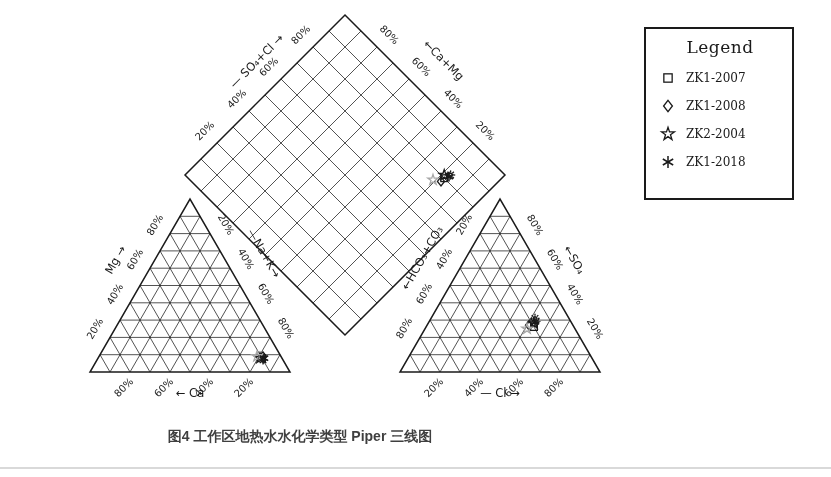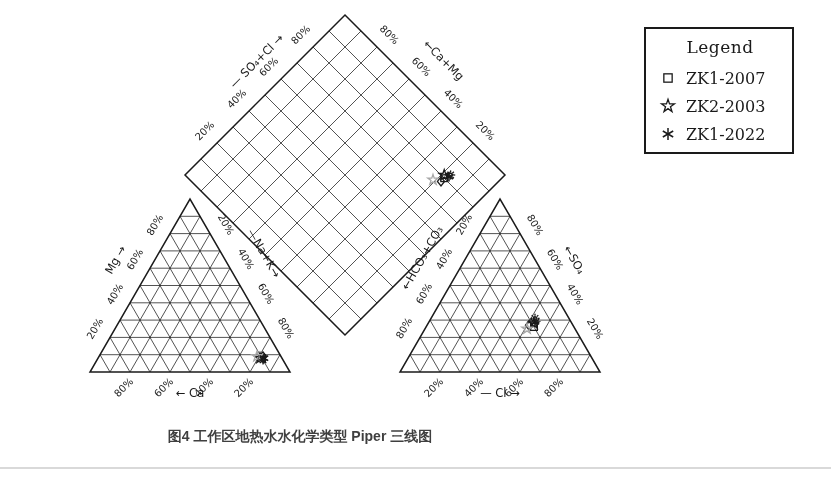--- a/index.html
+++ b/index.html
@@ -3,27 +3,27 @@
 <meta charset="utf-8">
 <style>
   html,body{margin:0;padding:0;background:#fff;}
   body{width:831px;height:477px;position:relative;overflow:hidden;
        font-family:"Liberation Sans",sans-serif;}
   #stage{position:absolute;left:0;top:0;width:831px;height:477px;}
   svg text{font-family:"DejaVu Sans",sans-serif;}
   .legend-box{
     position:absolute;left:644px;top:27px;width:150px;
     border:2px solid #1a1a1a;background:#fff;box-sizing:border-box;
-    padding:8px 10px 4px 12px;
+    padding:8px 10px 22px 12px;
     font-family:"DejaVu Serif",serif;color:#1a1a1a;
   }
   .legend-title{text-align:center;font-size:17px;margin:0 0 7px 0;letter-spacing:.5px;}
   .legend-row{display:flex;align-items:center;height:28px;}
   .legend-row svg{flex:0 0 20px;margin-right:8px;}
-  .legend-label{font-size:16px;white-space:nowrap;}
+  .legend-label{font-size:12px;white-space:nowrap;}
   .caption{
     position:absolute;left:40px;top:428px;width:520px;text-align:center;
     font-weight:bold;font-size:14px;color:#3f3f3f;
   }
   .bottom-divider{
     position:absolute;left:0;top:467px;width:831px;height:2px;background:#d9d9d9;
   }
 </style>
 </head>
 <body>
@@ -265,32 +265,40 @@
         <svg width="20" height="20" viewBox="0 0 20 20">
           <g transform="translate(10,10)" stroke="#1a1a1a" fill="none" stroke-width="1.3">
             <rect x="-4.16" y="-4.16" width="8.32" height="8.32"></rect>
           </g>
         </svg>
         <span class="legend-label">ZK1-2007</span>
       </div>
       <div class="legend-row">
         <svg width="20" height="20" viewBox="0 0 20 20">
           <g transform="translate(10,10)" stroke="#1a1a1a" fill="none" stroke-width="1.3">
+            <polygon points="0,-5.720000000000001 4.42,0 0,5.720000000000001 -4.42,0"></polygon>
+          </g>
+        </svg>
+        <span class="legend-label">ZK1-2008</span>
+      </div>
+      <div class="legend-row">
+        <svg width="20" height="20" viewBox="0 0 20 20">
+          <g transform="translate(10,10)" stroke="#1a1a1a" fill="none" stroke-width="1.3">
             <polygon points="0.00,-6.76 1.53,-2.10 6.43,-2.09 2.47,0.80 3.97,5.47 0.00,2.60 -3.97,5.47 -2.47,0.80 -6.43,-2.09 -1.53,-2.10"></polygon>
           </g>
         </svg>
-        <span class="legend-label">ZK2-2003</span>
+        <span class="legend-label">ZK2-2004</span>
       </div>
       <div class="legend-row">
         <svg width="20" height="20" viewBox="0 0 20 20">
           <g transform="translate(10,10)" stroke="#1a1a1a" fill="none" stroke-width="1.3">
             <line x1="-3.661693929450586e-16" y1="5.9799999999999995" x2="3.661693929450586e-16" y2="-5.9799999999999995" stroke-width="1.5"></line>
             <line x1="-5.178831914630943" y1="2.9899999999999993" x2="5.178831914630943" y2="-2.9899999999999993" stroke-width="1.5"></line>
             <line x1="5.178831914630943" y1="2.9899999999999993" x2="-5.178831914630943" y2="-2.9899999999999993" stroke-width="1.5"></line>
           </g>
         </svg>
-        <span class="legend-label">ZK1-2022</span>
+        <span class="legend-label">ZK1-2018</span>
       </div>
     </div>
 </div>
 
 <div class="caption">图4 工作区地热水水化学类型 Piper 三线图</div>
 <div class="bottom-divider"></div>
 
 </body></html>

